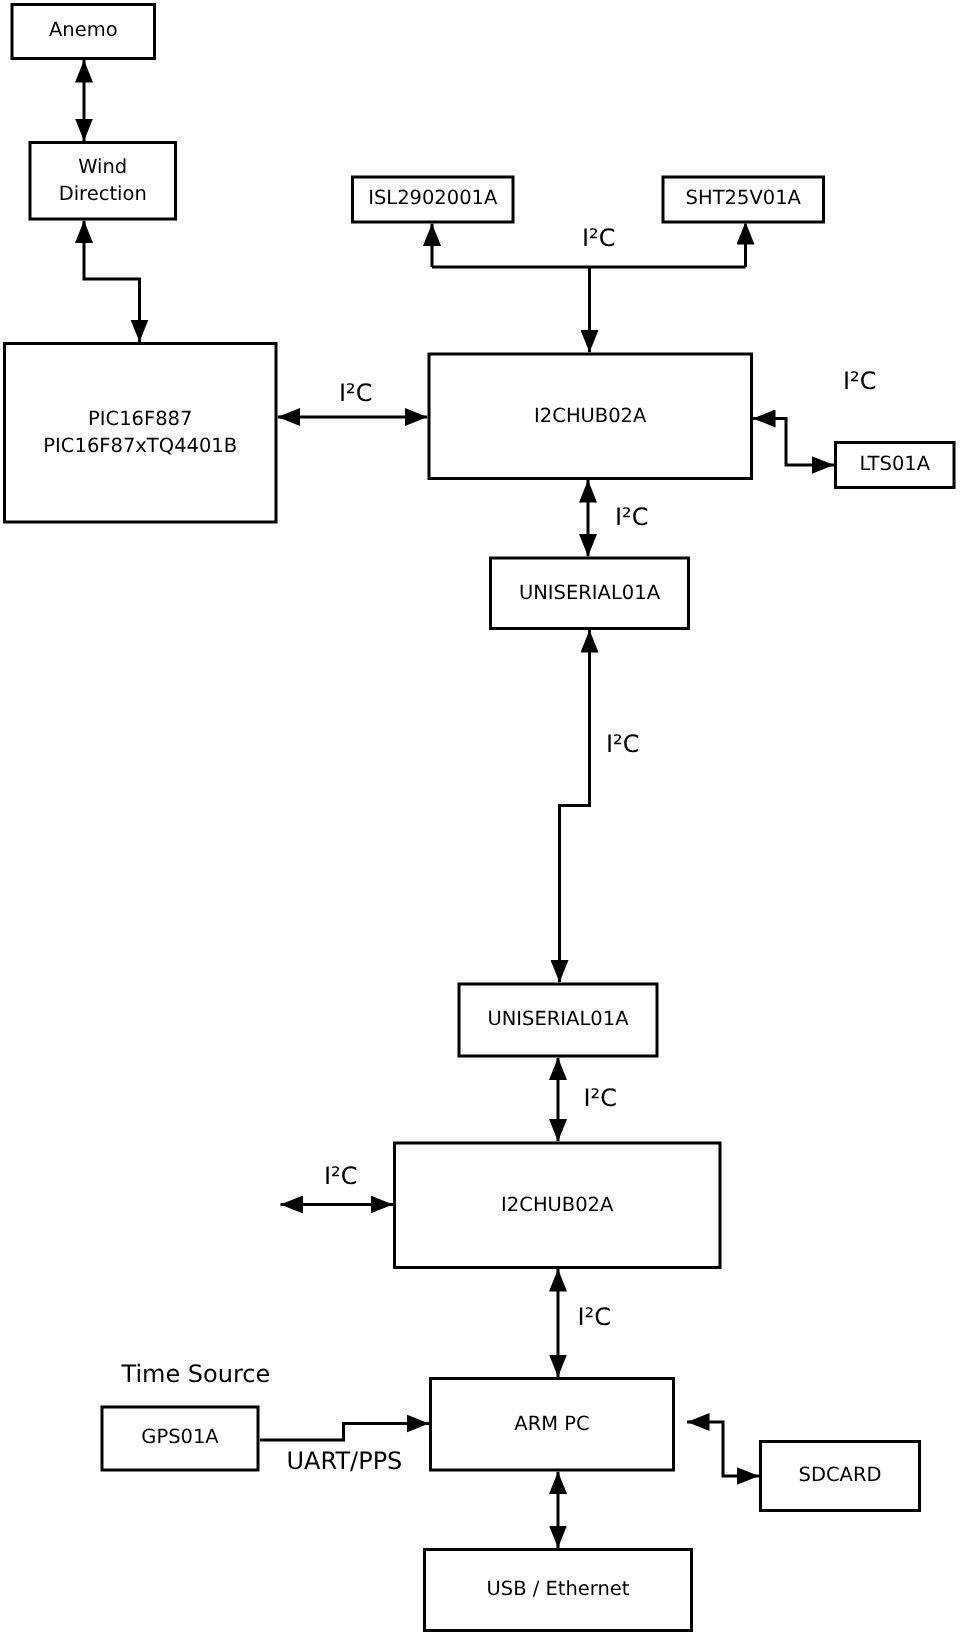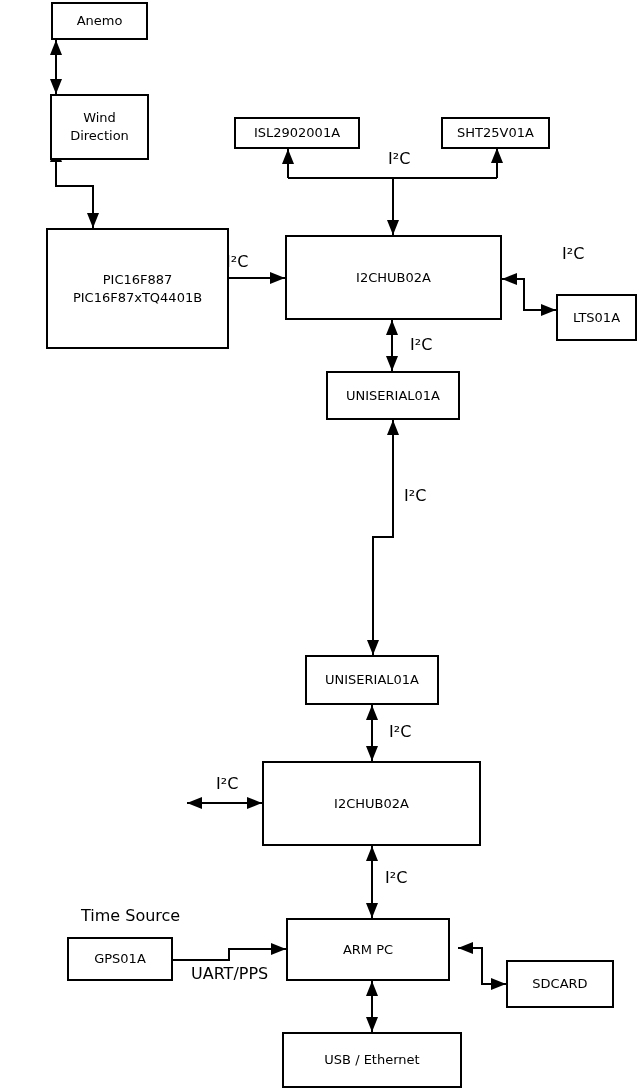--- a/index.html
+++ b/index.html
@@ -28,21 +28,21 @@
     border: 2px solid #000000;
     display: flex;
     flex-direction: column;
     align-items: center;
     justify-content: center;
     text-align: center;
     font-size: 13px;
     line-height: 18px;
     white-space: nowrap;
   }
-  .node.thick { border-width: 2.5px; margin-left: 44px; }
+  .node.thick { border-width: 2.5px; }
   .flabel {
     position: absolute;
     font-size: 16px;
     line-height: 15px;
     white-space: nowrap;
   }
 </style>
 </head>
 <body>
 
@@ -71,43 +71,43 @@
       <path d="M173,960 L229,960 L229,949 L286,949" marker-end="url(#arrow)"></path>
       <path d="M458,948 L482,948 L482,984 L506,984" marker-start="url(#arrow)" marker-end="url(#arrow)"></path>
       <path d="M372,981 L372,1032" marker-start="url(#arrow)" marker-end="url(#arrow)"></path>
     </g>
   </svg>
 
   <div class="node thick" style="left:7px; top:2px; width:97px; height:38px">
     <span>Anemo</span>
   </div>
 
-  <div class="node thick" style="left:6px; top:94px; width:99px; height:66px">
+  <div class="node thick" style="left:19px; top:94px; width:99px; height:53px">
     <span>Wind</span>
     <span>Direction</span>
   </div>
 
   <div class="node thick" style="left:2px; top:228px; width:183px; height:121px">
     <span>PIC16F887</span>
     <span>PIC16F87xTQ4401B</span>
   </div>
 
-  <div class="node" style="left:234px; top:117px; width:126px; height:32px">
+  <div class="node" style="left:234px; top:117px; width:109px; height:32px">
     <span>ISL2902001A</span>
   </div>
 
   <div class="node" style="left:441px; top:117px; width:109px; height:32px">
     <span>SHT25V01A</span>
   </div>
 
   <div class="node" style="left:285px; top:235px; width:217px; height:85px">
     <span>I2CHUB02A</span>
   </div>
 
-  <div class="node" style="left:556px; top:294px; width:81px; height:47px">
+  <div class="node" style="left:556px; top:294px; width:81px; height:32px">
     <span>LTS01A</span>
   </div>
 
   <div class="node" style="left:326px; top:371px; width:134px; height:49px">
     <span>UNISERIAL01A</span>
   </div>
 
   <div class="node" style="left:305px; top:655px; width:134px; height:50px">
     <span>UNISERIAL01A</span>
   </div>

